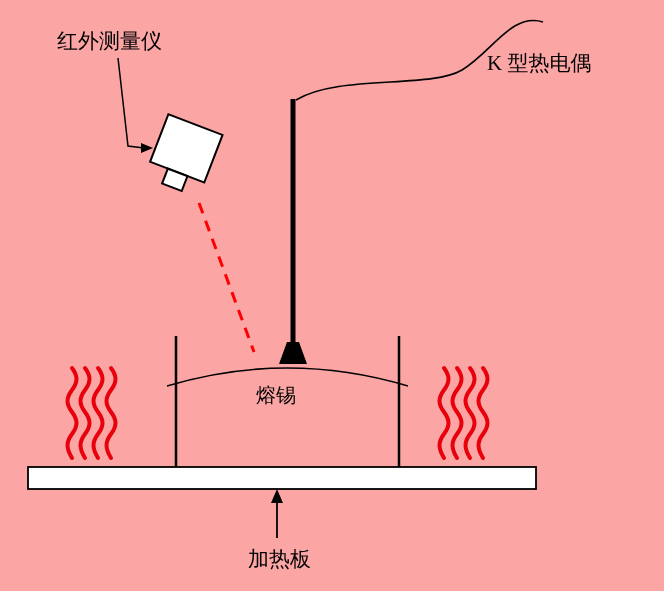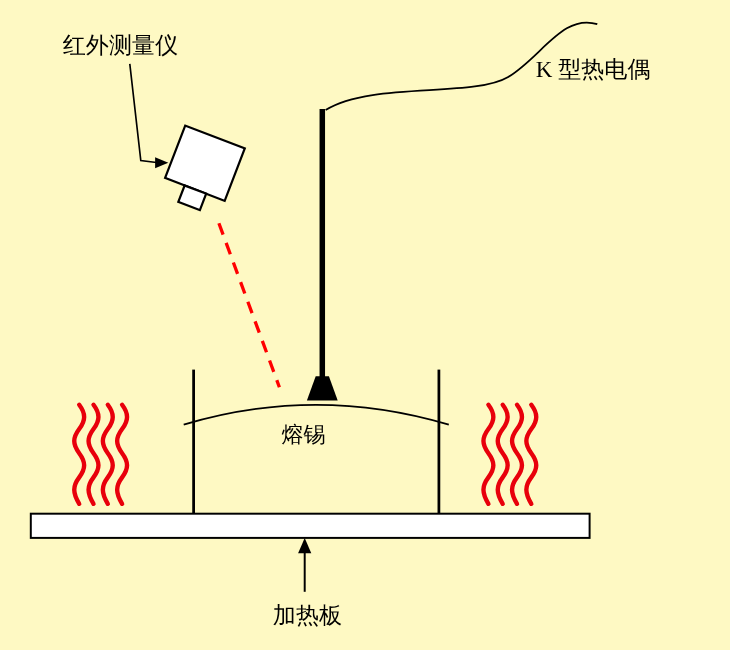--- a/index.html
+++ b/index.html
@@ -5,21 +5,21 @@
   html, body {
     margin: 0;
     padding: 0;
     background: #ffffff;
     font-family: "Liberation Sans", "DejaVu Sans", sans-serif;
   }
   #stage {
     position: relative;
     width: 664px;
     height: 591px;
-    background: #fef9c3;
+    background: #fca5a5;
     overflow: hidden;
   }
   svg text {
     fill: #000000;
     font-family: "Liberation Serif", "DejaVu Serif", serif;
   }
   .label-lg { font-size: 21px; }
   .label-md { font-size: 20px; }
 </style>
 </head>

